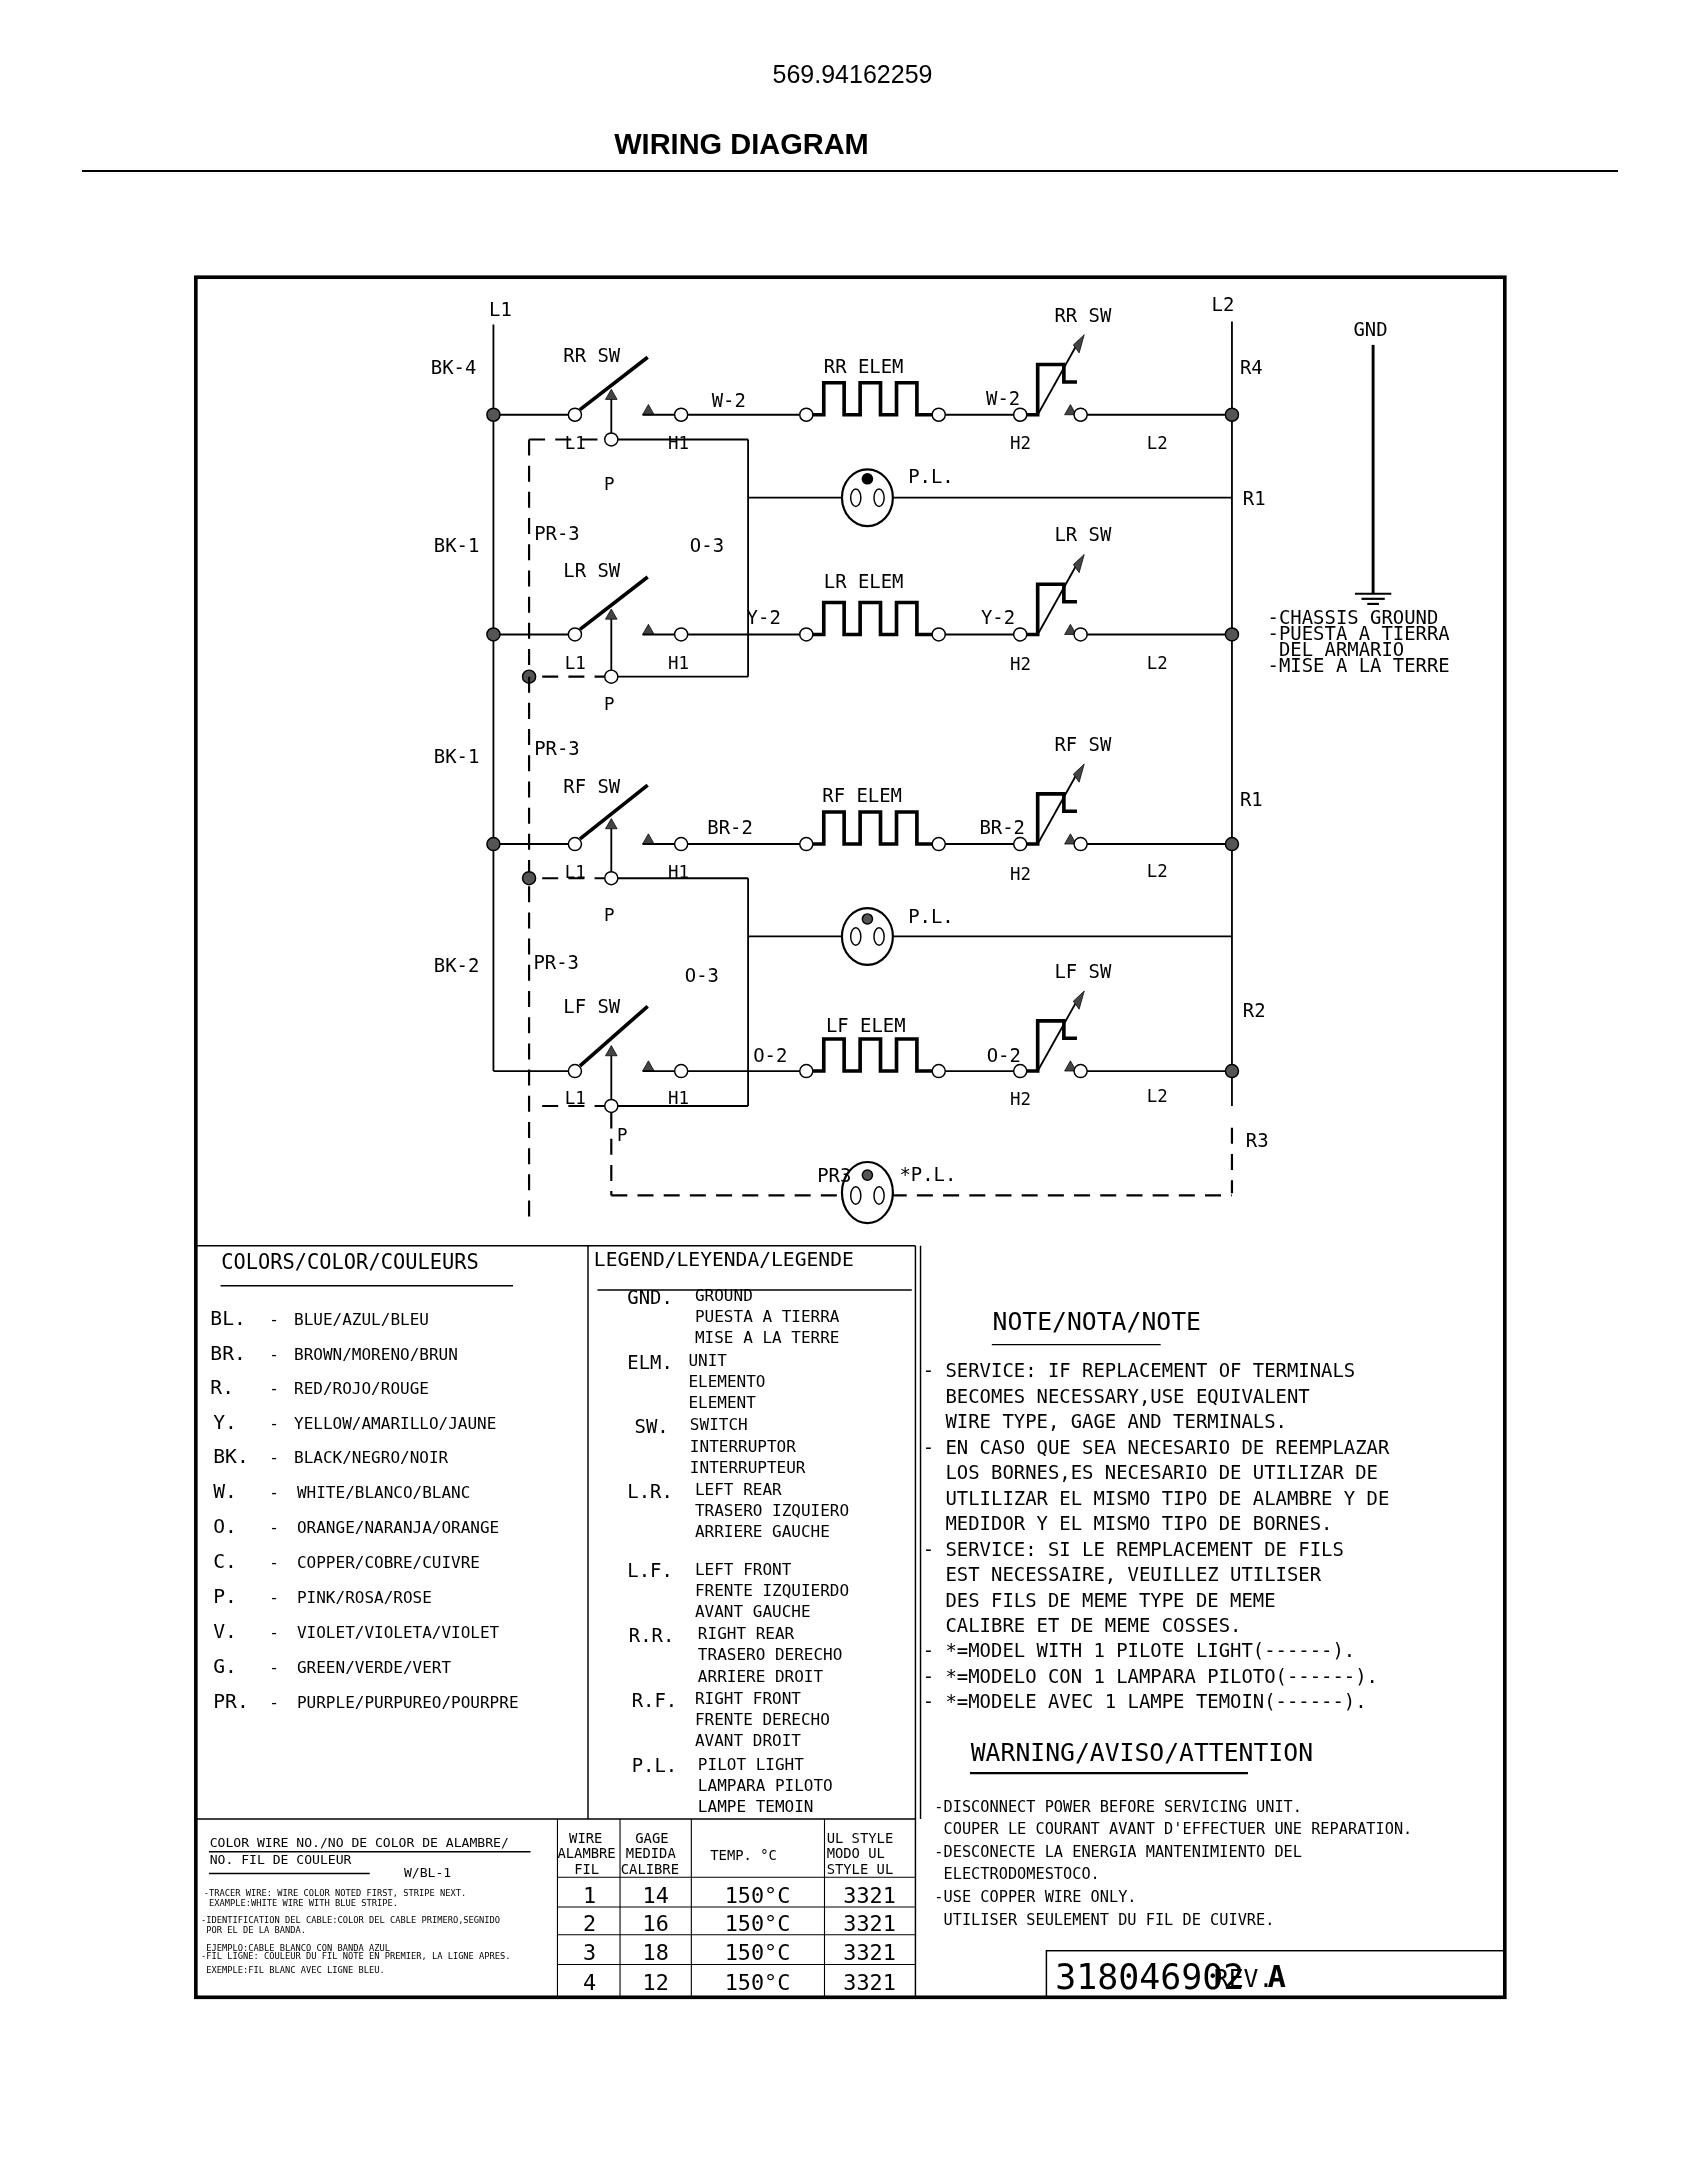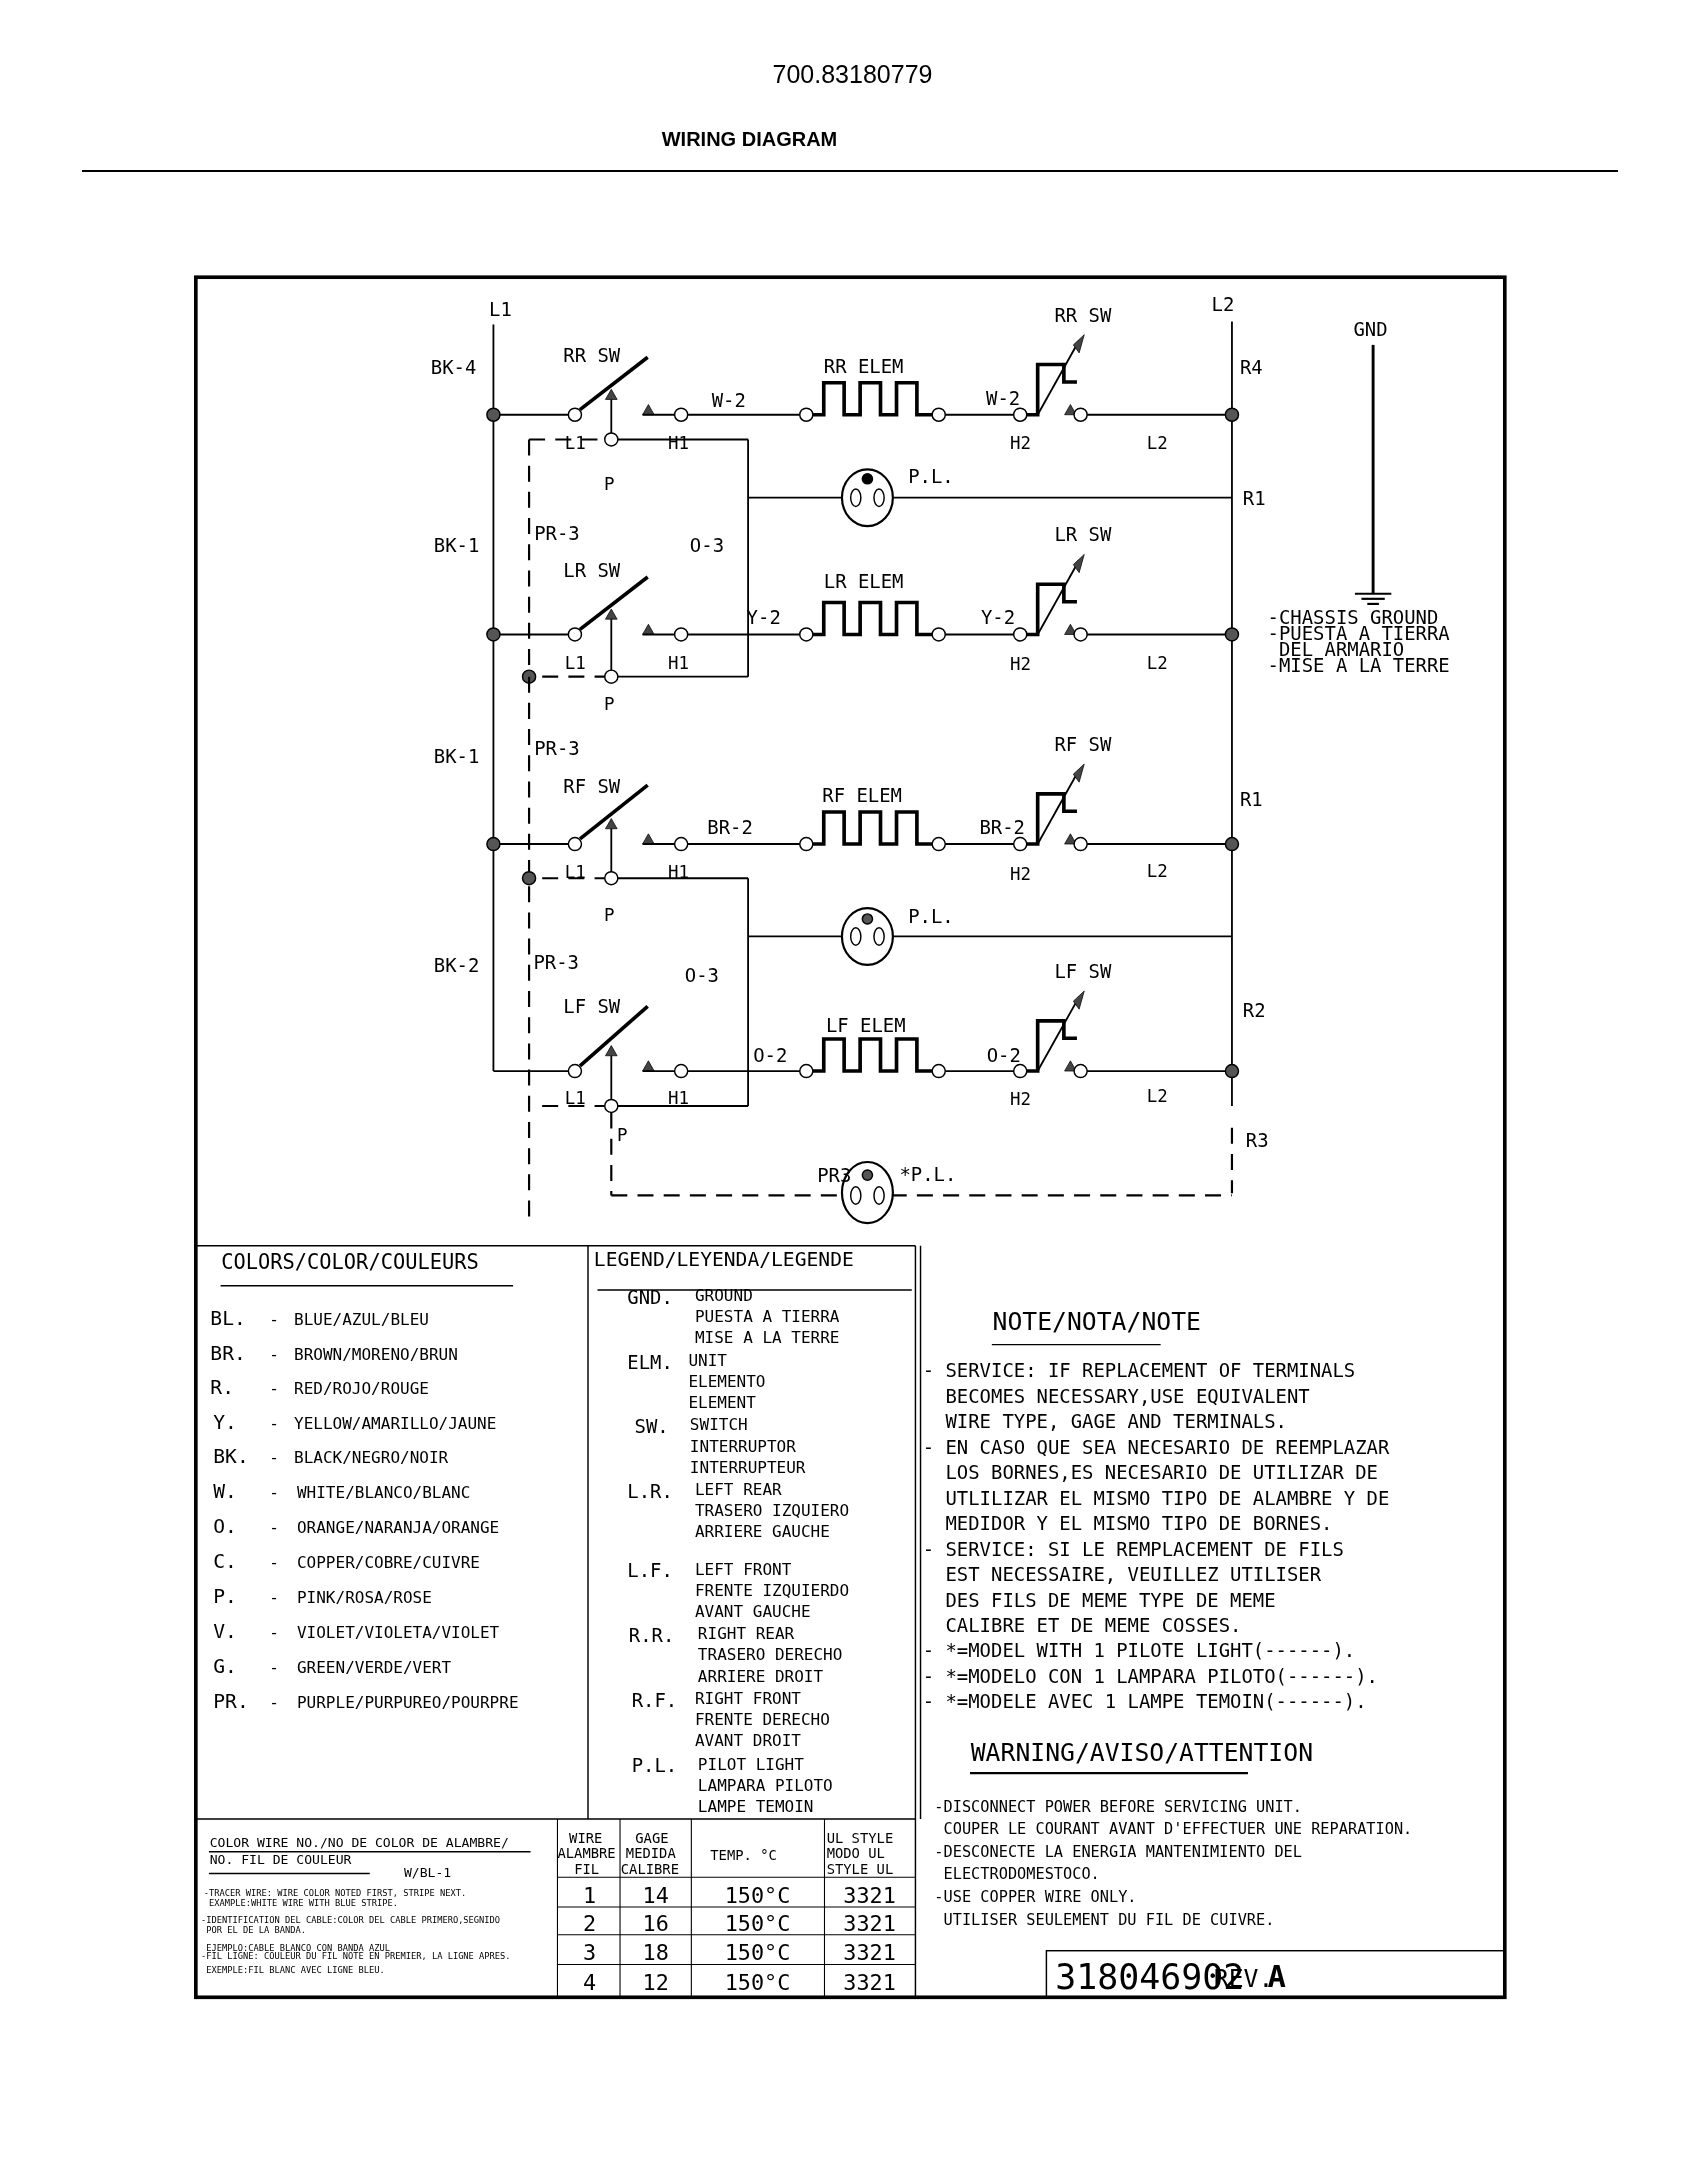--- a/index.html
+++ b/index.html
@@ -1,32 +1,32 @@
 <!DOCTYPE html>
 <html style="font-size:11.6px"><head>
 <meta charset="utf-8">
 <style>
   html,body{margin:0;padding:0;background:#fff;}
   body{width:1705px;height:2161px;position:relative;overflow:hidden;font-family:"Liberation Sans",sans-serif;color:#000;}
   .hdr-num{position:absolute;left:0;width:1705px;top:60px;text-align:center;font-size:25px;font-family:"Liberation Sans",sans-serif;}
-  .hdr-title{position:absolute;left:16px;width:1467px;top:128px;text-align:center;font-size:20px;font-weight:bold;font-family:"Liberation Sans",sans-serif;}
+  .hdr-title{position:absolute;left:8px;width:1467px;top:128px;text-align:center;font-size:29px;font-weight:bold;font-family:"Liberation Sans",sans-serif;}
   .hdr-rule{position:absolute;left:82px;width:1536px;top:170px;height:2.2px;background:#000;}
   svg{position:absolute;left:0;top:0;}
   .t{font-family:"DejaVu Sans Mono",monospace;fill:#000;}
   .wire{stroke:#000;stroke-width:2.5;fill:none;}
   .thick{stroke:#000;stroke-width:5;fill:none;}
   .dash{stroke:#000;stroke-width:3;fill:none;stroke-dasharray:22 14;}
   .term{fill:#fff;stroke:#000;stroke-width:2;}
   .node{fill:#555;stroke:#000;stroke-width:2;}
   .tri{fill:#444;stroke:#000;stroke-width:1;}
 </style>
 </head>
 <body>
 
-<div class="hdr-num">700.83180779</div>
+<div class="hdr-num">569.94162259</div>
 <div class="hdr-title">WIRING DIAGRAM</div>
 <div class="hdr-rule"></div>
 
 <svg width="1705" height="2161" viewBox="0 0 2343 2970">
 
   <rect x="269" y="381" width="1799" height="2364" fill="none" stroke="#000" stroke-width="5"></rect>
 
   <text class="t" x="672" y="434" font-size="26">L1</text>
   <text class="t" x="1665" y="428" font-size="26">L2</text>
 

